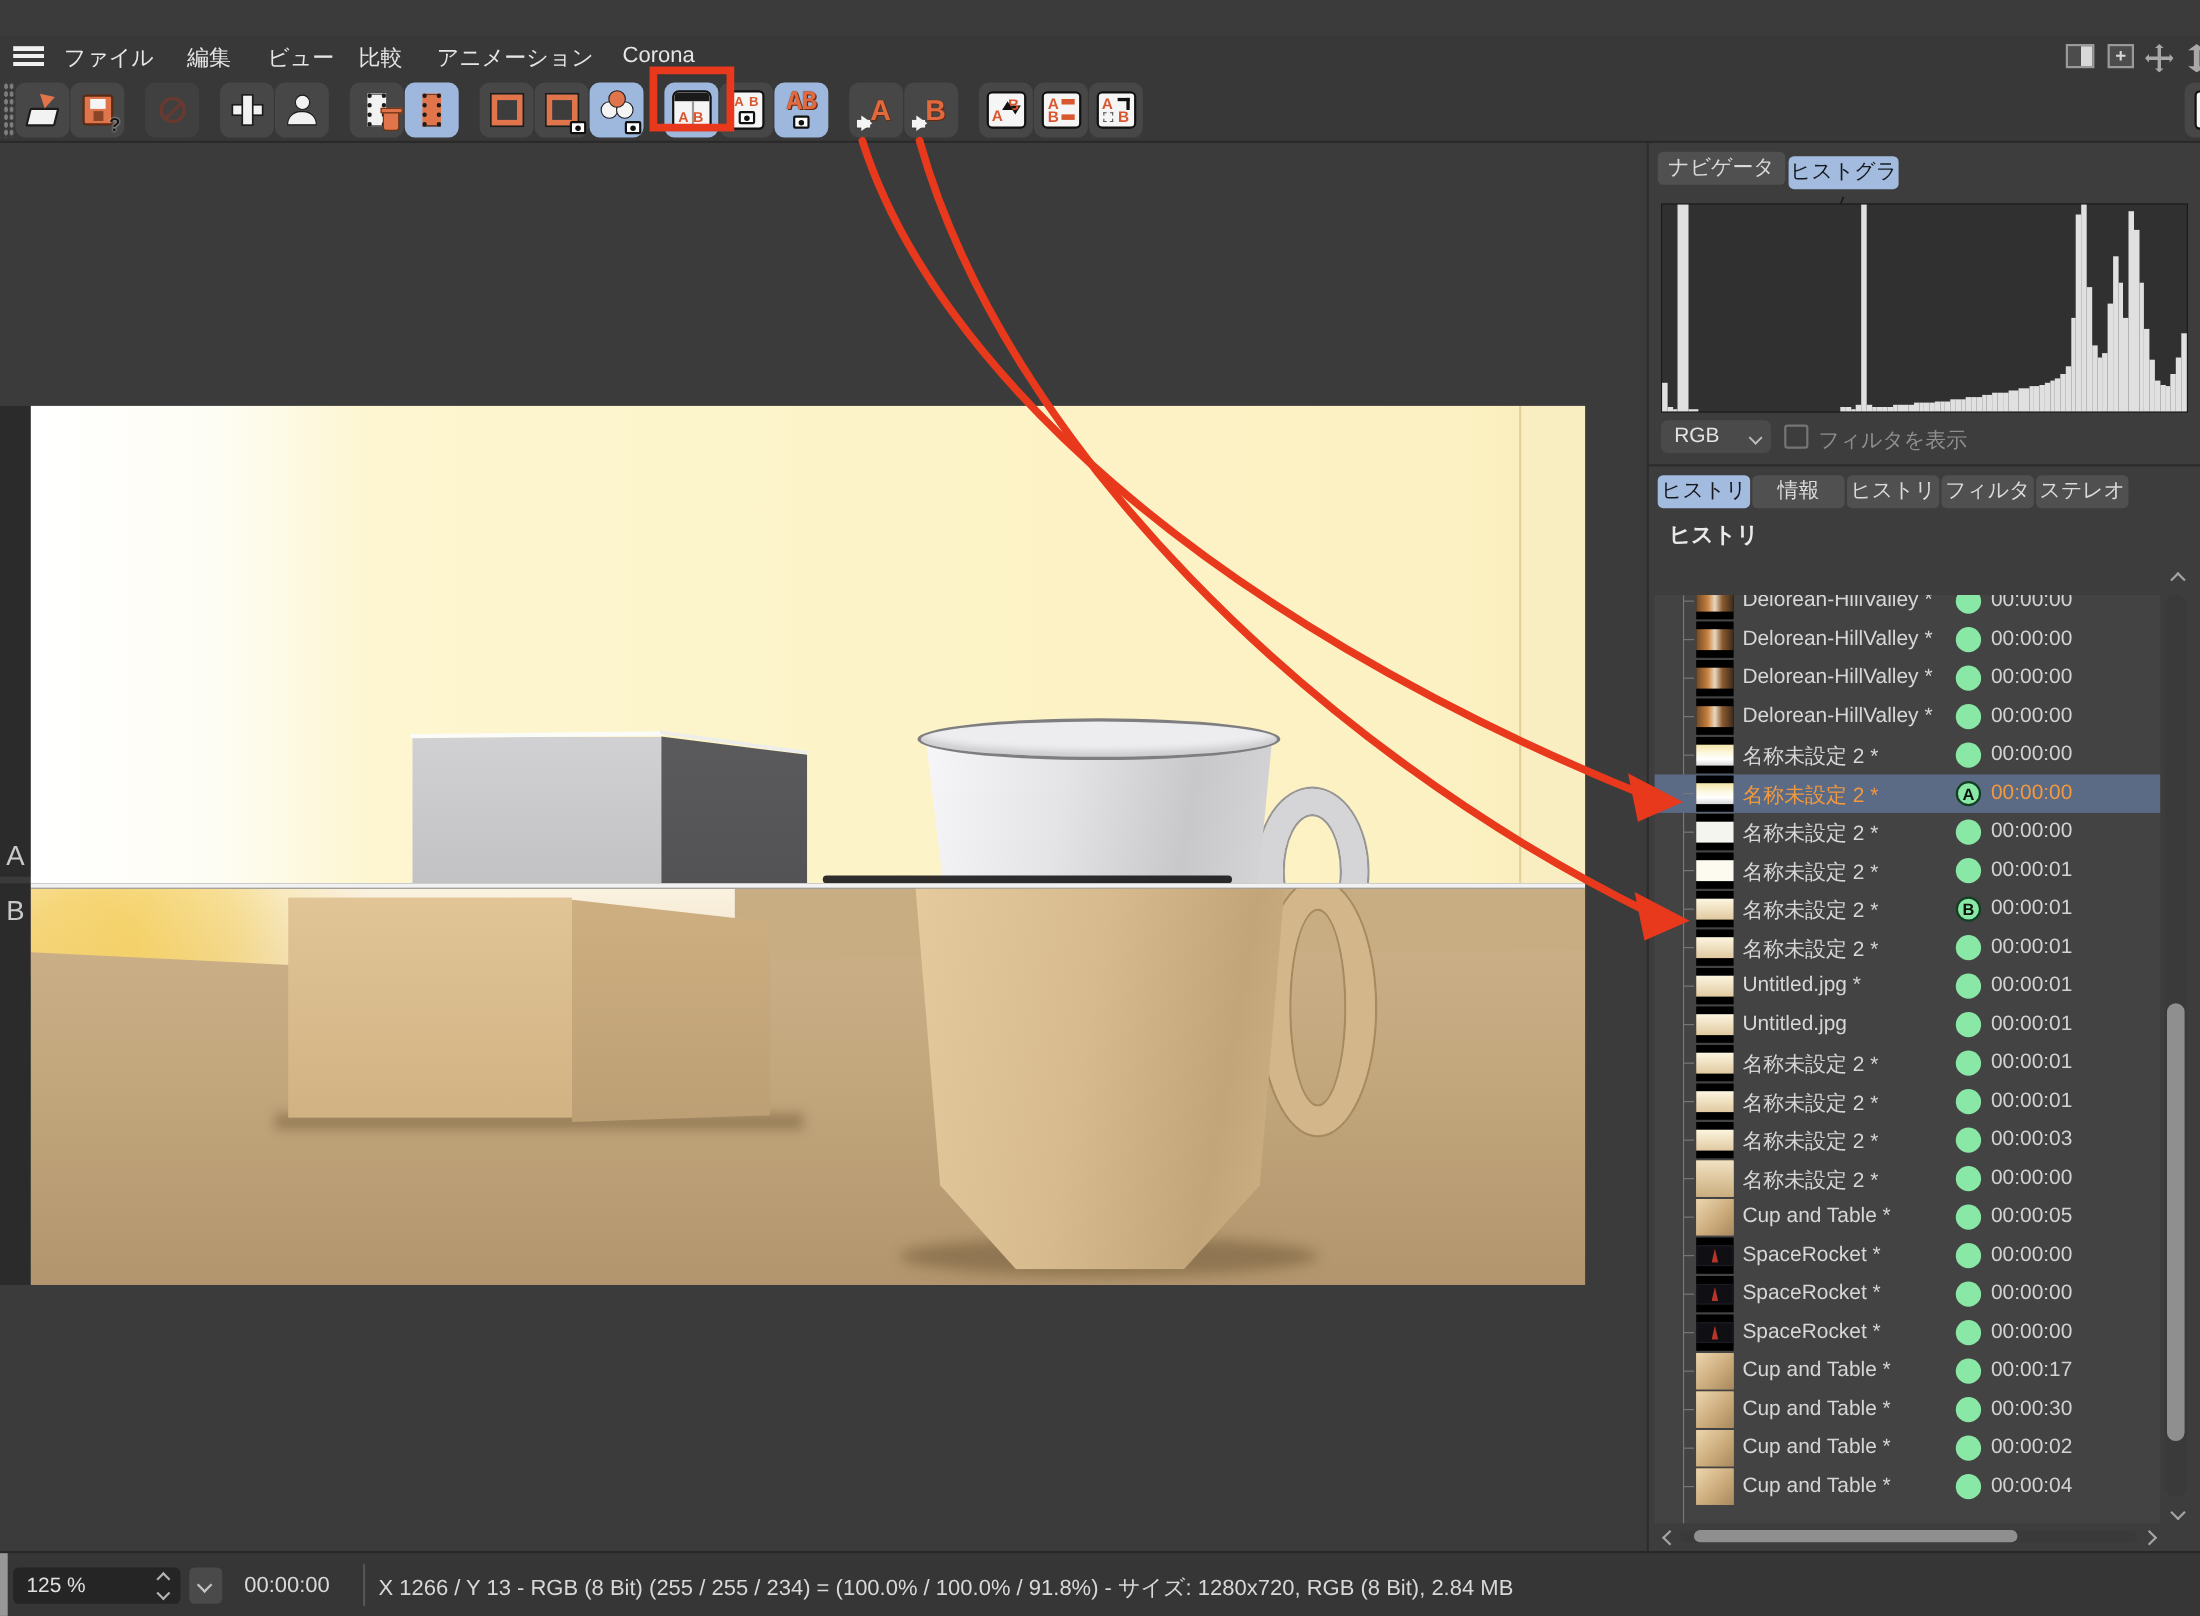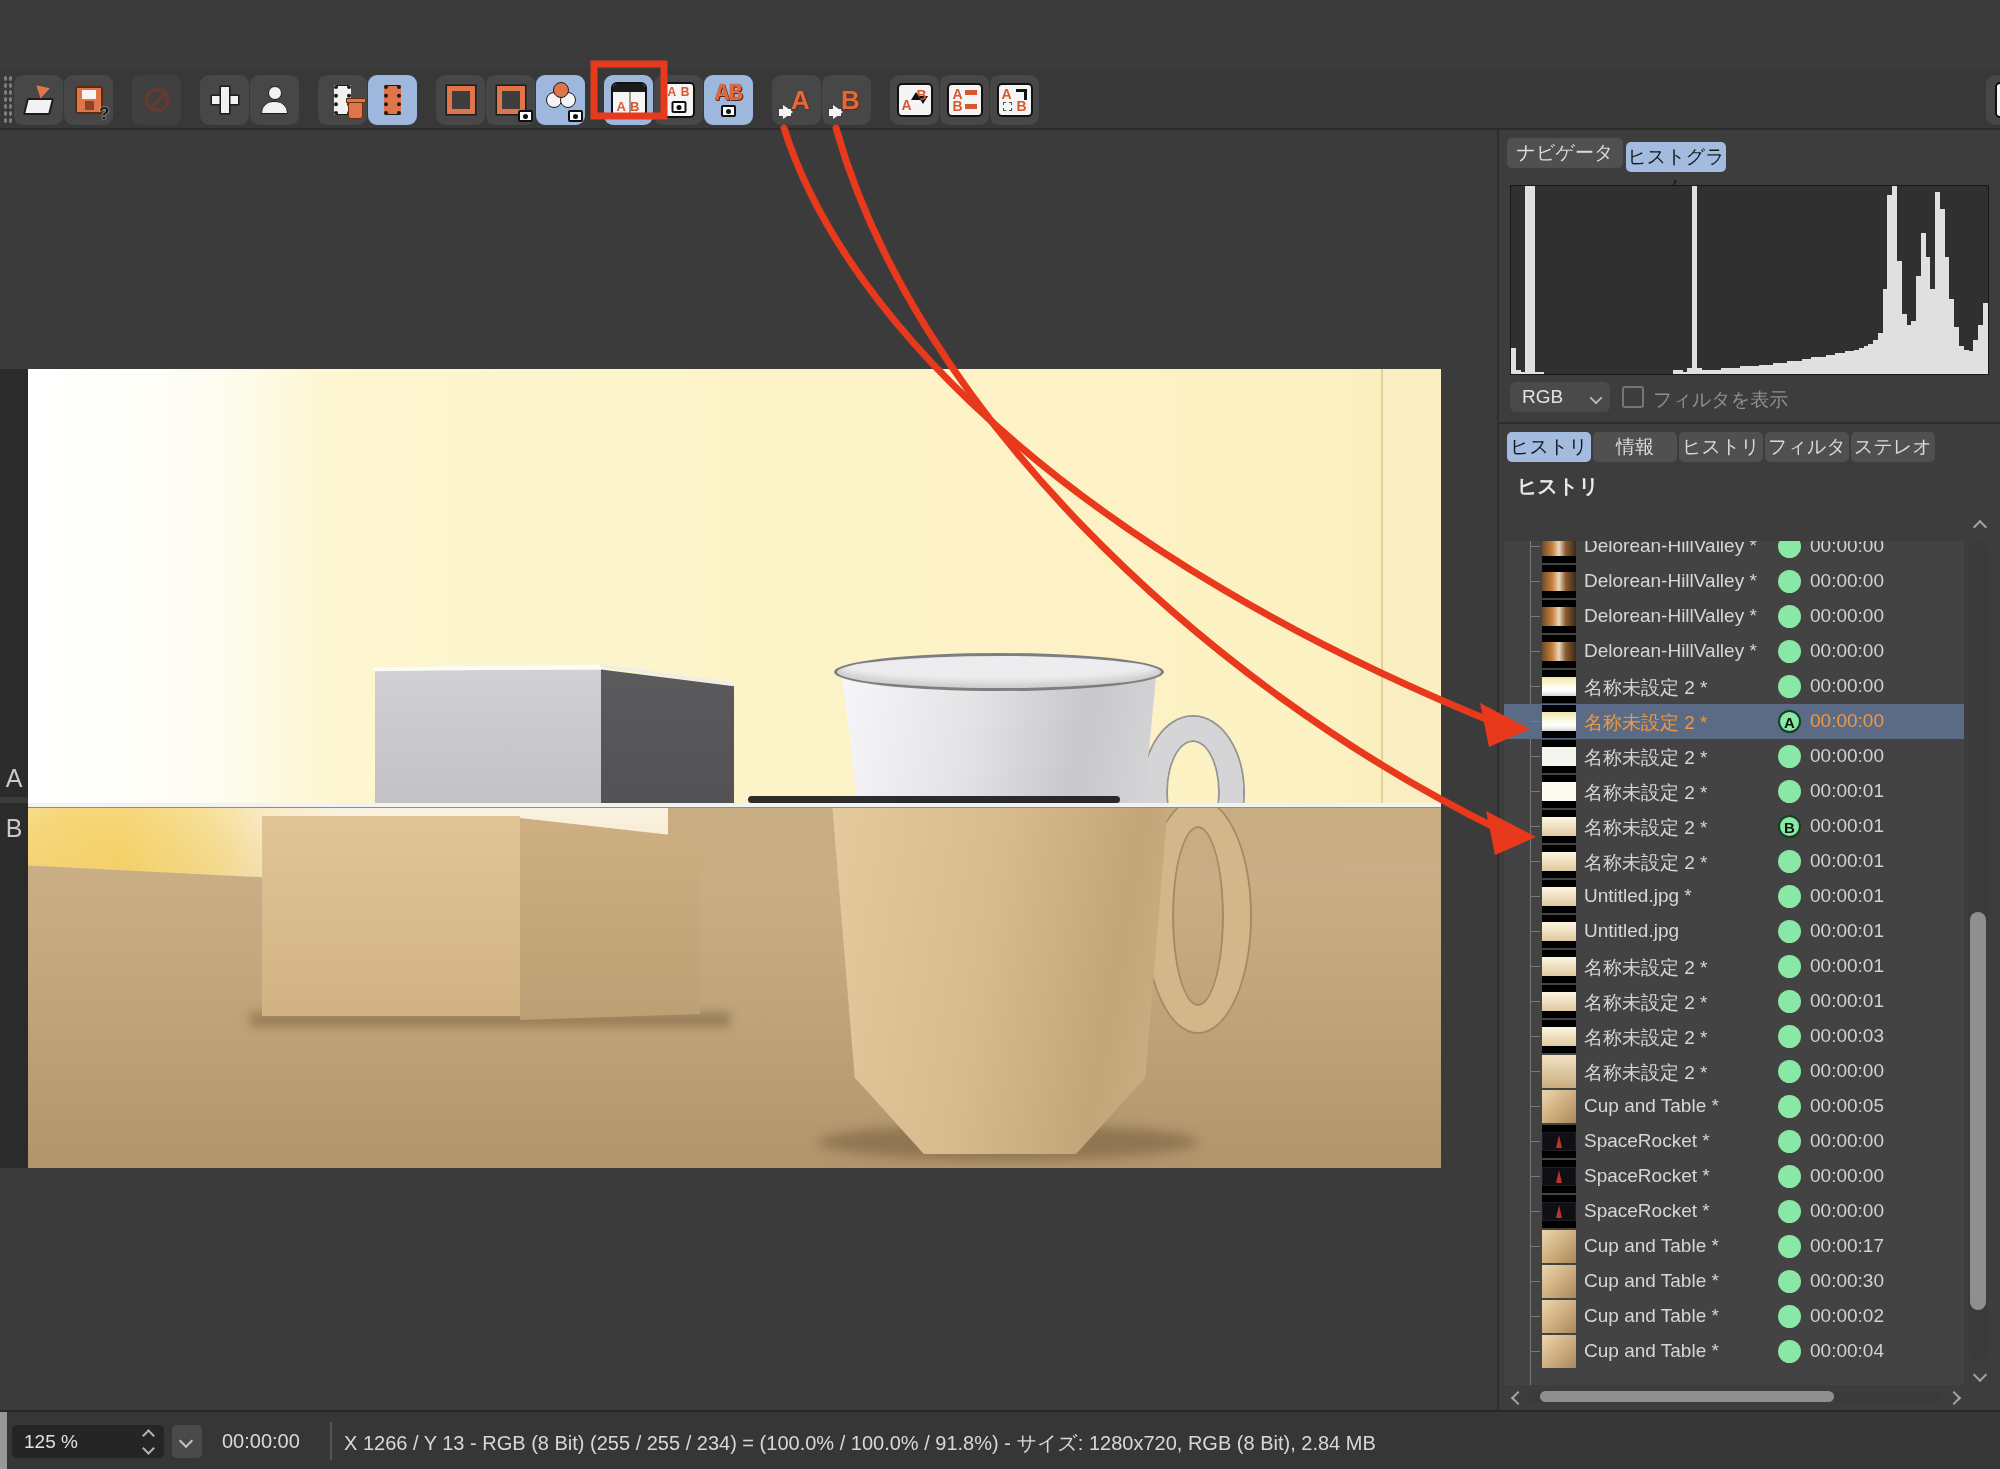--- a/index.html
+++ b/index.html
@@ -178,20 +178,33 @@
   .sbinfo{position:absolute;left:344px;top:18px;font-size:20px;color:#d8d8d8;white-space:nowrap;}
 
   .overlay{position:absolute;left:0;top:0;z-index:60;pointer-events:none;}
 </style>
 </head>
 <body>
 
 <div id="win">
 
 
+  <div class="menubar">
+    <span class="hamb"></span>
+    <span class="mitem" style="left:58px">ファイル</span>
+    <span class="mitem" style="left:170px">編集</span>
+    <span class="mitem" style="left:243px">ビュー</span>
+    <span class="mitem" style="left:326px">比較</span>
+    <span class="mitem" style="left:397px">アニメーション</span>
+    <span class="mitem" style="left:566px">Corona</span>
+    <span class="wc wc-split"></span>
+    <span class="wc wc-plus">+</span>
+    <span class="wc wc-move"></span>
+    <span class="wc wc-resize"></span>
+  </div>
 
   <div class="toolbar">
     <span class="grip"></span>
   <div class="tb-btn" style="left: 14px;">
         <span class="icw">
           <span class="folb"></span>
           <span class="farr"></span>
         </span>
       </div>
       <div class="tb-btn" style="left: 64px;">

